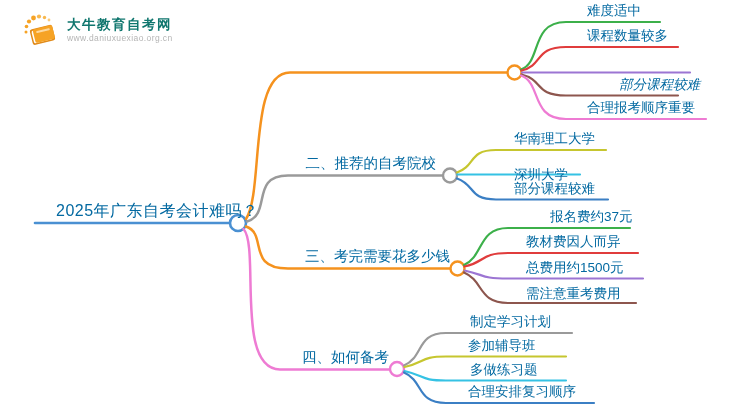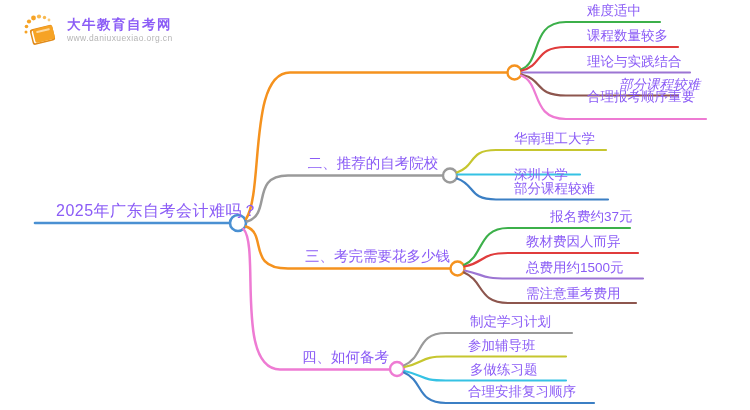--- a/index.html
+++ b/index.html
@@ -1,26 +1,26 @@
 <!DOCTYPE html>
 <html><head>
 <meta charset="utf-8">
 <style>
   html,body{margin:0;padding:0;background:#fff;}
   .stage{
     position:relative;width:750px;height:410px;background:#ffffff;overflow:hidden;
     font-family:"Liberation Sans","DejaVu Sans",sans-serif;color:#4f4f4f;
   }
   .stage svg.wires{position:absolute;left:0;top:0;}
-  .label{position:absolute;white-space:nowrap;color:#8b5cf6;}
+  .label{position:absolute;white-space:nowrap;color:#0369a1;}
   .root-label{font-size:16px;line-height:20px;letter-spacing:.5px;}
   .branch-label{font-size:14.5px;line-height:19px;text-align:right;}
   .sub-label{font-size:13.5px;line-height:18px;}
   .logo{position:absolute;left:20px;top:11px;display:flex;align-items:center;gap:7px;}
-  .logo-text .site-name{font-size:13.5px;font-weight:bold;color:#8b5cf6;letter-spacing:1.5px;line-height:17px;}
+  .logo-text .site-name{font-size:13.5px;font-weight:bold;color:#0f766e;letter-spacing:1.5px;line-height:17px;}
   .logo-text .site-url{font-size:8.5px;color:#b5b5b5;letter-spacing:.4px;line-height:11px;}
 </style>
 </head>
 <body>
 
 <div class="stage">
 
   <svg class="wires" width="750" height="410" viewBox="0 0 750 410" fill="none" stroke-linecap="round">
 
     <path d="M35,223 L229,223" stroke-width="2.6" stroke="#4a90d2"></path>
@@ -74,29 +74,28 @@
       </g>
     </svg>
     <div class="logo-text">
       <div class="site-name">大牛教育自考网</div>
       <div class="site-url">www.daniuxuexiao.org.cn</div>
     </div>
   </div>
 
   <div class="label root-label" style="left:48px;top:201px;width:196px;margin-left:8px;">2025年广东自考会计难吗？</div>
 
-  <div class="label branch-label" style="left:292px;top:154px;width:162px;text-align:center;">二、推荐的自考院校</div>
+  <div class="label branch-label" style="left:274px;top:154px;width:162px;">二、推荐的自考院校</div>
   <div class="label branch-label" style="left:280px;top:247px;width:170px;">三、考完需要花多少钱</div>
   <div class="label branch-label" style="left:280px;top:348px;width:109px;">四、如何备考</div>
 
   <div class="label sub-label" style="left:587px;top:2px;">难度适中</div>
   <div class="label sub-label" style="left:587px;top:27px;">课程数量较多</div>
-  <div class="label sub-label" style="left:587px;top:52.5px;">理论与实践结合</div>
   <div class="label sub-label" style="left:619px;top:75.5px;font-style:italic;">部分课程较难</div>
-  <div class="label sub-label" style="left:587px;top:88px;">合理报考顺序重要</div>
+  <div class="label sub-label" style="left:587px;top:99px;">合理报考顺序重要</div>
 
   <div class="label sub-label" style="left:514px;top:130px;font-family:Liberation Serif, serif;">华南理工大学</div>
   <div class="label sub-label" style="left:514px;top:154.5px;margin-top:11px;">深圳大学</div>
   <div class="label sub-label" style="left:514px;top:179.5px;">部分课程较难</div>
 
   <div class="label sub-label" style="left:526px;top:208px;margin-left:24px;">报名费约37元</div>
   <div class="label sub-label" style="left:526px;top:233px;">教材费因人而异</div>
   <div class="label sub-label" style="left:526px;top:258.5px;">总费用约1500元</div>
   <div class="label sub-label" style="left:526px;top:285px;">需注意重考费用</div>
 

